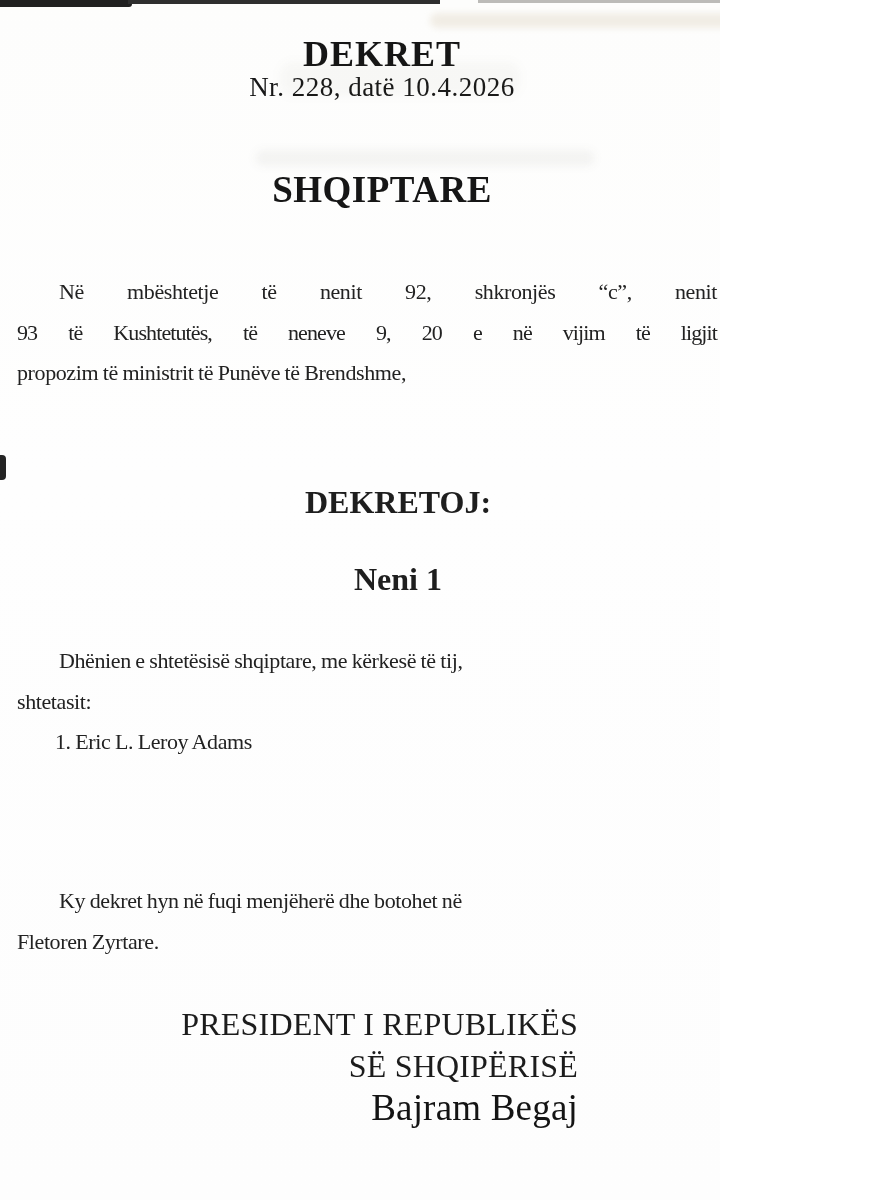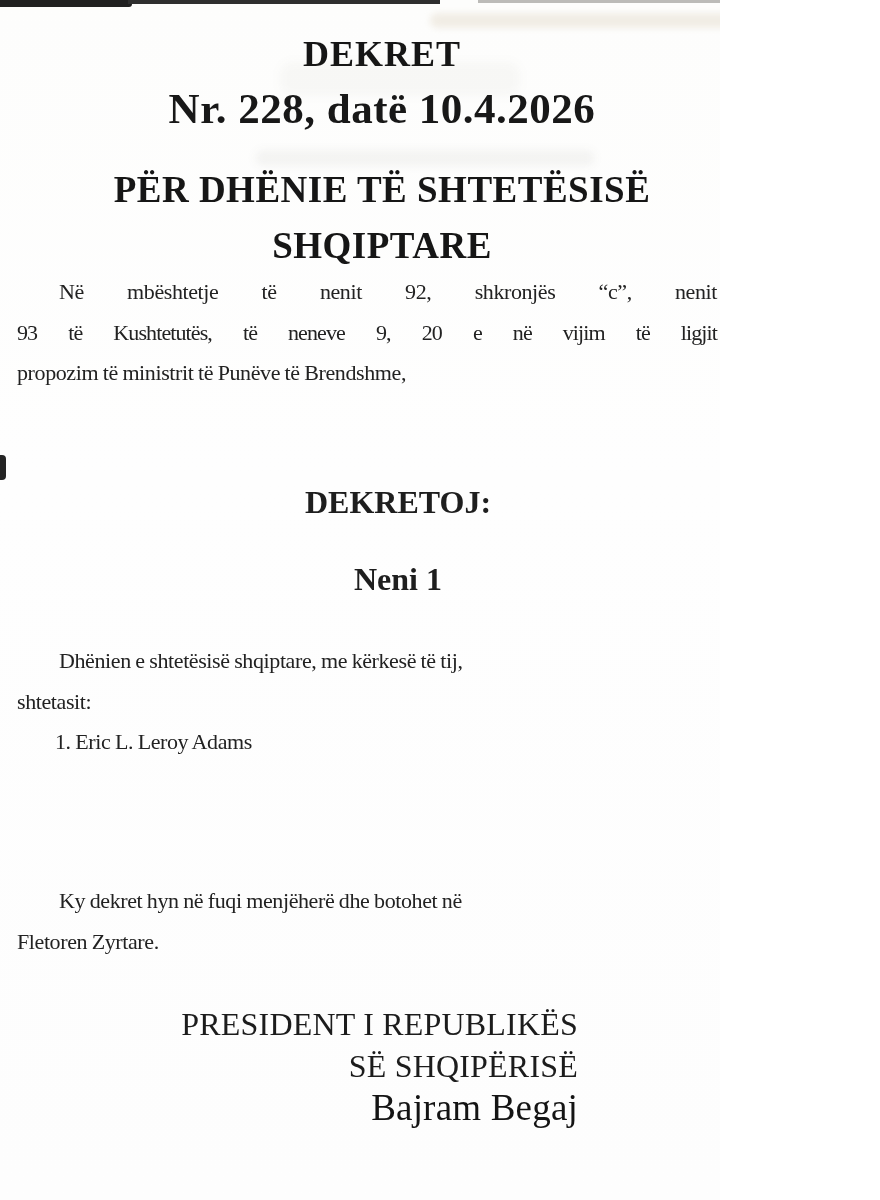--- a/index.html
+++ b/index.html
@@ -30,23 +30,23 @@
     white-space: nowrap;
   }
   .hdr-kind {
     top: 33px;
     font-size: 36px;
     font-weight: bold;
     letter-spacing: 1px;
     color: #161616;
   }
   .hdr-nr {
-    top: 84px;
-    font-size: 43px;
-    font-weight: bold;
+    top: 72px;
+    font-size: 27px;
+    font-weight: normal;
     letter-spacing: 0.5px;
     color: #181818;
   }
   .hdr-title {
     position: absolute;
     top: 162px;
     left: 32px;
     width: 700px;
     text-align: center;
     font-size: 37px;
@@ -123,21 +123,20 @@
 
 <div id="screen">
 
   <div class="sheet">
 
     <div class="centerline hdr-kind">DEKRET</div>
 
     <div class="centerline hdr-nr">Nr. 228, datë 10.4.2026</div>
 
     <div class="hdr-title">
-      <div>PËR DHËNIE TË SHTETËSISË</div>
       <div>SHQIPTARE</div>
     </div>
 
     <div id="preamble" class="body-block">
       <div class="jline indent">Në mbështetje të nenit 92, shkronjës “c”, nenit</div>
       <div class="jline tight">93 të Kushtetutës, të neneve 9, 20 e në vijim të ligjit</div>
       <div class="plainline">propozim të ministrit të Punëve të Brendshme,</div>
     </div>
 
     <div id="dekretoj" class="sec-head">DEKRETOJ:</div>

